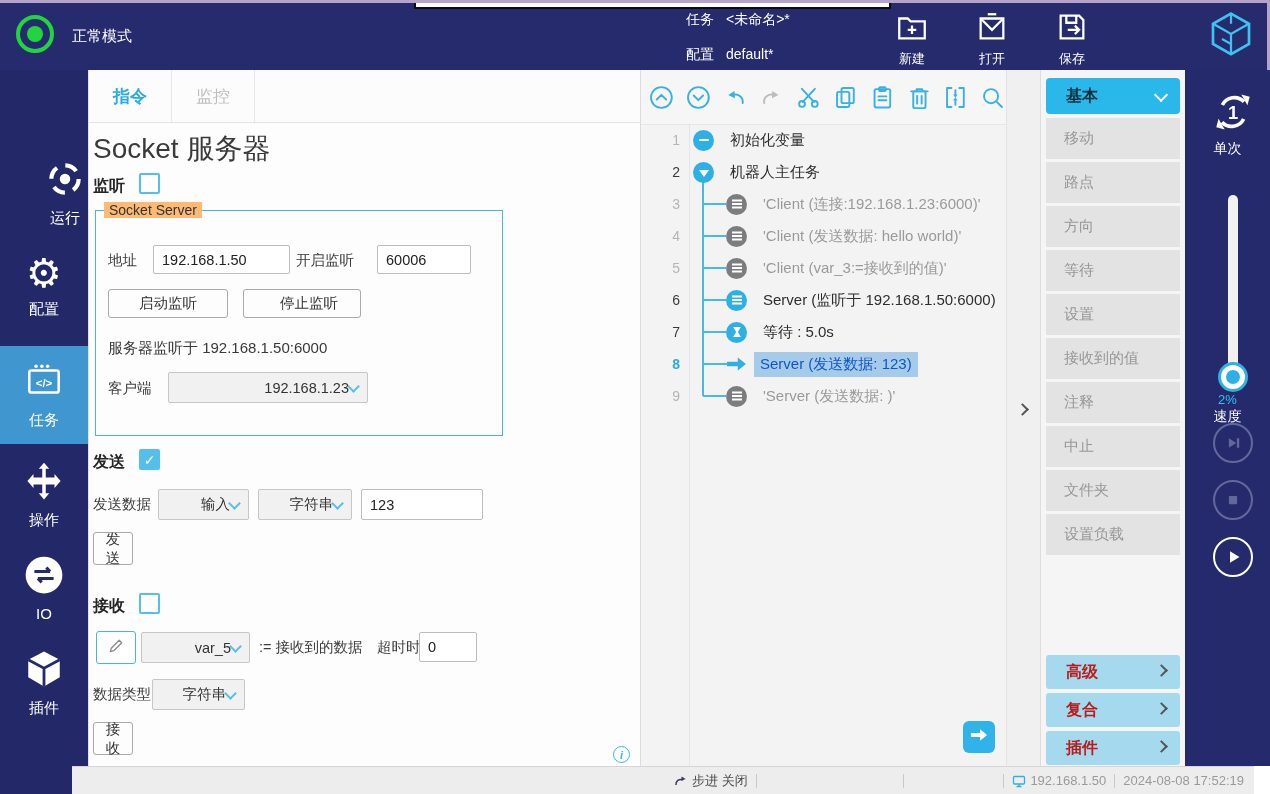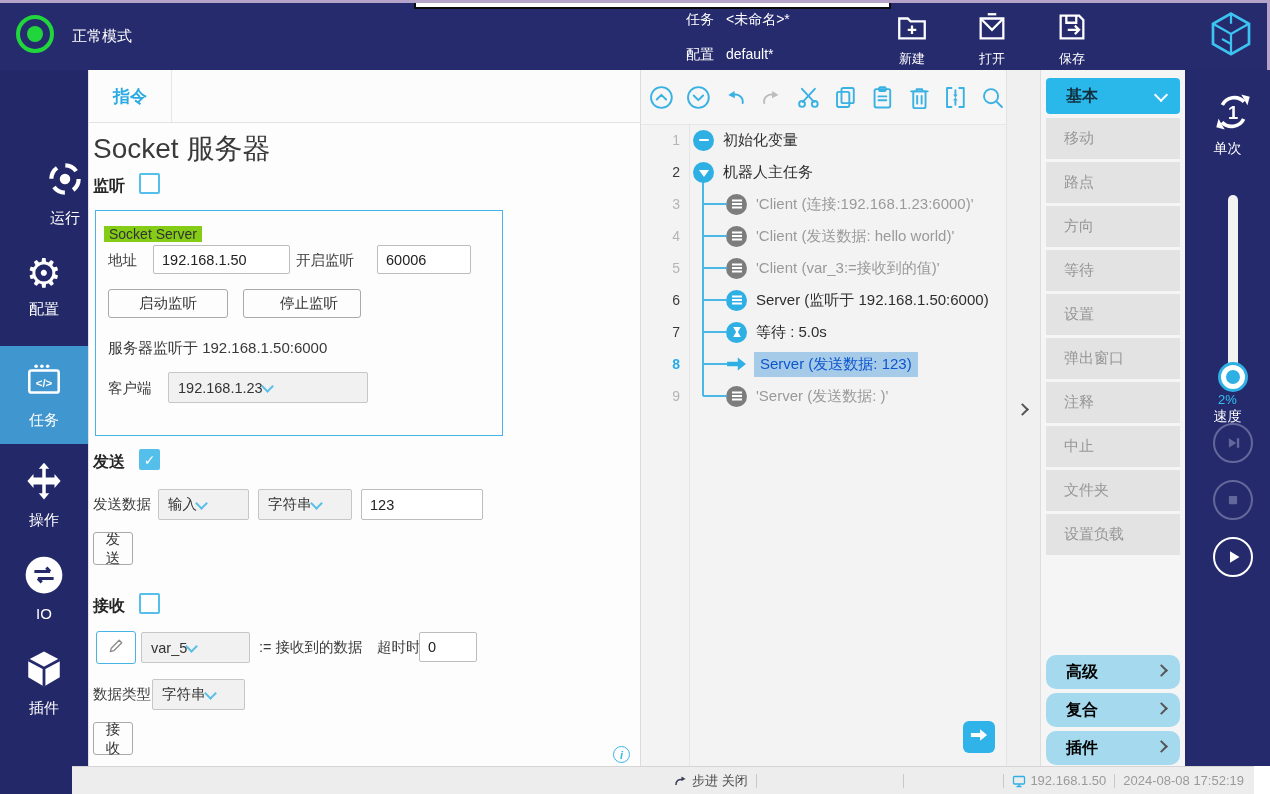--- a/index.html
+++ b/index.html
@@ -26,60 +26,60 @@
   .main{left:88px;top:70px;width:552px;height:696px;background:#fdfdfd;border-left:1px solid #e2e2e2;box-sizing:border-box;}
   .tabbar{position:absolute;left:0;top:0;right:0;height:52px;border-bottom:1px solid #e3e3e3;display:flex;background:#fcfcfc;}
   .tab{width:82px;display:flex;align-items:center;justify-content:center;font-size:17px;border-right:1px solid #e6e6e6;color:#bdbdbd;cursor:pointer;}
   .tab.active{color:#29abe2;font-weight:bold;}
   .ptitle{left:4px;top:60px;font-size:28px;color:#3a3a3a;}
   .blabel{font-size:16px;font-weight:bold;color:#262626;}
   .slabel{font-size:14.5px;color:#3c3c3c;}
   .cb{width:21px;height:21px;border:2px solid #53bfea;border-radius:2px;background:#fff;box-sizing:border-box;display:flex;align-items:center;justify-content:center;cursor:pointer;}
   .cb.checked{background:#53bfea;color:#fff;font-size:14px;font-weight:bold;}
   .fset{left:4px;top:140px;width:382px;height:208px;border:1px solid #45b5e6;}
-  .fset legend,.fs-legend{position:absolute;left:8px;top:-9px;background:#84cc16;padding:0 5px;font-size:14px;color:#333;margin-top:24px;}
+  .fset legend,.fs-legend{position:absolute;left:8px;top:-9px;background:#fdba74;padding:0 5px;font-size:14px;color:#333;}
   .tin{position:absolute;height:29px;border:1px solid #bdbdbd;border-radius:2px;background:#fff;padding:0 8px;font-size:14.5px;color:#222;box-sizing:border-box;font-family:inherit;}
   .wbtn{position:absolute;background:#fdfdfd;border:1px solid #a9a9a9;border-radius:3px;font-size:14.5px;color:#333;display:flex;align-items:center;justify-content:center;cursor:pointer;box-sizing:border-box;}
-  .sel{position:absolute;display:flex;align-items:center;justify-content:flex-start;background:#f1f1f1;border:1px solid #c6c6c6;border-radius:2px;padding:0 9px;font-size:14.5px;color:#333;height:31px;box-sizing:border-box;cursor:pointer;}
+  .sel{position:absolute;display:flex;align-items:center;justify-content:flex-end;background:#f1f1f1;border:1px solid #c6c6c6;border-radius:2px;padding:0 9px;font-size:14.5px;color:#333;height:31px;box-sizing:border-box;cursor:pointer;}
   .chev{display:inline-block;width:7px;height:7px;border-right:2px solid #58bfe8;border-bottom:2px solid #58bfe8;transform:rotate(45deg);margin-top:-3px;}
   .chev.right{transform:rotate(-45deg);border-color:#555;}
   .chev.white{border-color:#fff;width:8px;height:8px;}
   .pencil-btn{left:7px;top:561px;width:40px;height:33px;border:1px solid #45b5e6;border-radius:3px;background:#fff;display:flex;align-items:center;justify-content:center;cursor:pointer;box-sizing:border-box;}
   .info{left:524px;top:676px;width:17px;height:17px;border:1.5px solid #39b6e8;border-radius:50%;color:#39b6e8;font-size:11px;font-style:italic;font-weight:bold;display:flex;align-items:center;justify-content:center;box-sizing:border-box;cursor:pointer;}
   
   .treep{left:640px;top:70px;width:366px;height:696px;background:#f3f3f3;border-left:1px solid #dcdcdc;box-sizing:border-box;}
   .ttools{position:absolute;left:0;top:0;right:0;height:54px;display:flex;align-items:center;gap:10px;padding-left:7px;border-bottom:1px solid #e7e7e7;background:#f6f6f6;}
   .tbico{width:27px;height:27px;stroke:#39b1e3;fill:none;stroke-width:1.7;stroke-linecap:round;stroke-linejoin:round;cursor:pointer;}
   .tbico .f{fill:#39b1e3;stroke:none;}
   .tbico.gray{stroke:#bdbdbd;} .tbico.gray .f{fill:#bdbdbd;}
   .lncol{left:48px;top:54px;width:1px;height:642px;background:#e5e5e5;position:absolute;}
   .trow{position:absolute;left:0;right:0;height:32px;display:flex;align-items:center;font-size:15px;cursor:pointer;}
   .trow .ln{width:48px;text-align:right;padding-right:9px;font-size:14px;color:#b5b5b5;box-sizing:border-box;flex:none;}
   .ln.dark{color:#3a3a3a;} .ln.cyan{color:#29abe2;font-weight:bold;}
   .nico{flex:none;width:21px;height:21px;border-radius:50%;display:flex;align-items:center;justify-content:center;}
   .nico.cyan{background:#2fb0e4;} .nico.gray{background:#7d7d7d;}
   .d0{margin-left:4px;} .d1{margin-left:37px;}
-  .ntext{margin-left:9px;color:#2e2e2e;white-space:nowrap;}
+  .ntext{margin-left:16px;color:#2e2e2e;white-space:nowrap;}
   .ntext.muted{color:#9a9a9a;}
   .ntext.selected{background:#a6cbe9;color:#0d56cd;padding:3px 6px;margin-left:7px;}
   .bar{width:10px;height:2.5px;background:#fff;border-radius:1px;}
   .bars{width:10px;height:2px;background:#fff;box-shadow:0 -3.5px 0 #fff,0 3.5px 0 #fff;}
   .tri{width:0;height:0;border-left:5.5px solid transparent;border-right:5.5px solid transparent;border-top:7px solid #fff;margin-top:2px;}
   .vline{position:absolute;left:61px;top:112px;width:2px;height:214px;background:#49b8e8;}
   .stub{position:absolute;left:62px;top:15px;width:24px;height:2px;background:#49b8e8;}
   .next-btn{left:322px;top:651px;width:32px;height:32px;background:#2fb3e8;border-radius:6px;display:flex;align-items:center;justify-content:center;cursor:pointer;position:absolute;}
   
   .gutter{left:1006px;top:70px;width:34px;height:696px;background:#f0f0f0;border-left:1px solid #e3e3e3;box-sizing:border-box;}
   .gutter .chev{position:absolute;left:11px;top:338px;border-color:#555;}
   
   .palette{left:1040px;top:70px;width:145px;height:696px;background:#f5f5f5;border-left:1px solid #ddd;box-sizing:border-box;}
   .pal-head{position:absolute;left:5px;top:8px;width:134px;height:36px;background:#2ab7e9;border-radius:4px;display:flex;align-items:center;justify-content:space-between;padding:0 14px 0 20px;box-sizing:border-box;font-size:16px;font-weight:bold;color:#0f2f3c;cursor:pointer;}
   .pal-list{position:absolute;left:5px;top:48px;width:134px;display:flex;flex-direction:column;}
   .pal-item{height:41px;margin-bottom:3px;background:#e3e3e3;display:flex;align-items:center;padding-left:18px;font-size:15px;color:#979797;cursor:pointer;}
-  .pal-foot{position:absolute;left:5px;width:134px;height:34px;background:#a5d9ee;border-radius:10px;display:flex;align-items:center;justify-content:space-between;padding:0 14px 0 20px;box-sizing:border-box;font-size:16px;font-weight:bold;color:#000000;cursor:pointer;}
+  .pal-foot{position:absolute;left:5px;width:134px;height:34px;background:#a5d9ee;border-radius:3px;display:flex;align-items:center;justify-content:space-between;padding:0 14px 0 20px;box-sizing:border-box;font-size:16px;font-weight:bold;color:#b91c1c;cursor:pointer;}
   
   .rail{left:1185px;top:70px;width:85px;height:696px;background:#252a6d;}
   .rail-label{position:absolute;width:85px;text-align:center;color:#fff;font-size:14px;}
   .slider-track{position:absolute;left:43px;top:125px;width:10px;height:190px;background:#f2f2f2;border-radius:5px;cursor:pointer;}
   .slider-thumb{position:absolute;left:36px;top:295px;width:14px;height:14px;background:#2fb0e4;border:5px solid #fff;border-radius:50%;box-shadow:0 0 0 3px #2fb0e4;cursor:pointer;}
   .speed-val{position:absolute;width:85px;text-align:center;color:#35c2f0;font-size:13px;top:322px;}
   .pbtn{position:absolute;left:28px;width:40px;height:40px;border-radius:50%;border:2px solid #63689b;display:flex;align-items:center;justify-content:center;box-sizing:border-box;cursor:pointer;}
   .pbtn.enabled{border-color:#fff;}
   
   .statusbar{left:72px;top:766px;width:1182px;height:28px;background:#ededed;border-top:1px solid #d5d5d5;box-sizing:border-box;display:flex;align-items:center;justify-content:flex-end;gap:8px;padding-right:10px;font-size:13px;color:#9a9a9a;}
@@ -199,20 +199,21 @@
           </svg>
       </span>
       <span>插件</span>
     </div>
 
   </nav>
 
   <section class="abs main">
     <div class="tabbar">
       <div class="tab active">指令</div>
+      <div class="tab">监控</div>
     </div>
 
     <div class="abs ptitle">Socket 服务器</div>
 
     <div class="abs blabel" style="left:4px;top:106px;">监听</div>
     <div class="abs cb" style="left:50px;top:103px;"></div>
 
     <fieldset class="abs fset">
       <span class="fs-legend">Socket Server</span>
       <span class="abs slabel" style="left:12px;top:40px;">地址</span>
@@ -419,21 +420,21 @@
     <div class="pal-head">
       <span>基本</span>
       <i class="chev white"></i>
     </div>
     <div class="pal-list">
       <div class="pal-item">移动</div>
       <div class="pal-item">路点</div>
       <div class="pal-item">方向</div>
       <div class="pal-item">等待</div>
       <div class="pal-item">设置</div>
-      <div class="pal-item">弹出窗口</div>
+      <div class="pal-item">接收到的值</div>
       <div class="pal-item">注释</div>
       <div class="pal-item">中止</div>
       <div class="pal-item">文件夹</div>
       <div class="pal-item">设置负载</div>
     </div>
     <div class="pal-foot" style="top:585px;">
       <span>高级</span>
       <i class="chev right"></i>
     </div>
     <div class="pal-foot" style="top:623px;">

